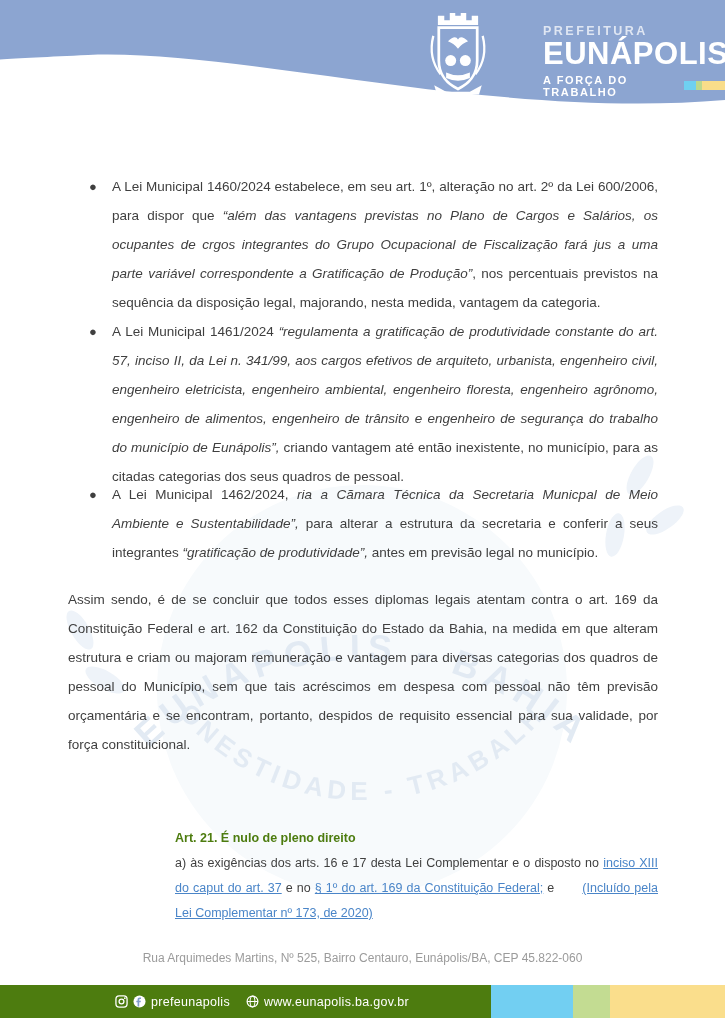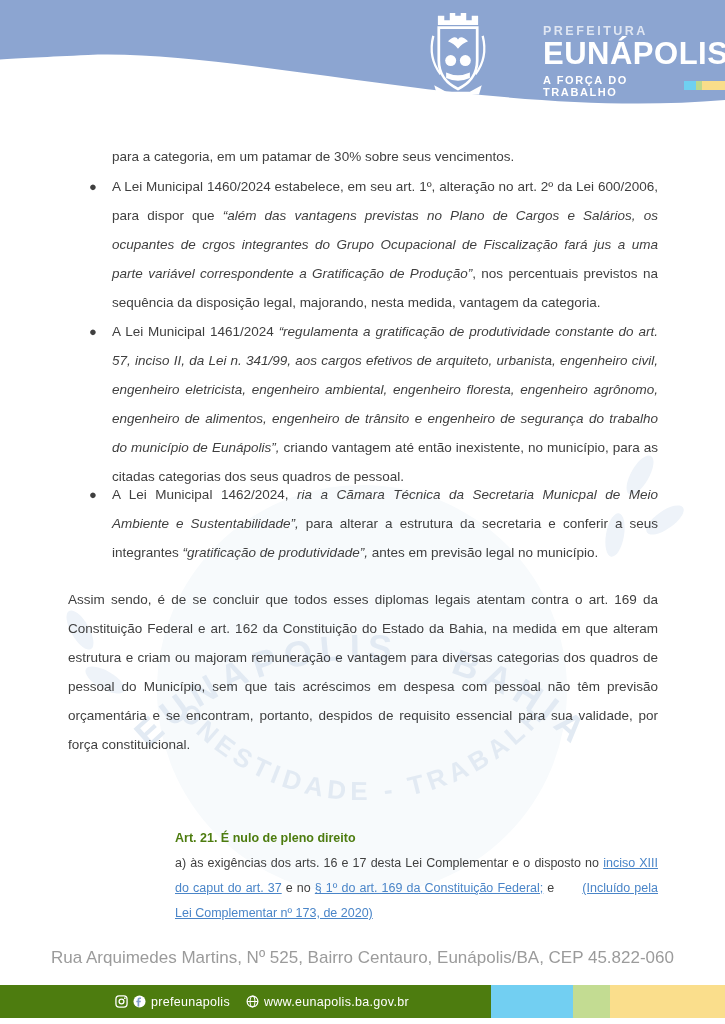--- a/index.html
+++ b/index.html
@@ -39,21 +39,21 @@
   .quote{position:absolute;left:175px;width:483px;font-size:12.5px;line-height:25px;text-align:justify;}
   .quote{top:826px;}
   .q-head{font-weight:700;color:#4d7c0f;}
   .quote p{margin:0;}
   .quote a{color:#4a85c8;text-decoration:underline;}
   .gap{display:inline-block;width:28px;}
   .q-b{text-indent:8px;}
 
   
   .address{position:absolute;top:948px;left:0;width:725px;text-align:center;
-           font-size:17px;color:#9b9b9b;line-height:20px;}
+           font-size:12px;color:#9b9b9b;line-height:20px;}
   .bar{position:absolute;top:985px;left:0;width:725px;height:33px;background:#4d7c0f;}
   .seg{position:absolute;top:0;height:33px;}
   .seg-cyan{left:491px;width:82px;background:#72cff2;}
   .seg-green{left:573px;width:37px;background:#c3dc92;}
   .seg-yellow{left:610px;width:115px;background:#fade8c;}
   .social{position:absolute;left:115px;top:0;height:33px;display:flex;align-items:center;
           color:#ffffff;font-size:12.5px;letter-spacing:.3px;}
   .social .ic{display:flex;align-items:center;margin-right:5px;}
   .social .sp{width:16px;}
 </style>
@@ -113,21 +113,20 @@
     </text>
     <g fill="#eef3f9">
       <ellipse cx="640" cy="95" rx="9" ry="22" transform="rotate(30 640 95)"></ellipse>
       <ellipse cx="665" cy="140" rx="9" ry="22" transform="rotate(55 665 140)"></ellipse>
       <ellipse cx="615" cy="155" rx="9" ry="22" transform="rotate(10 615 155)"></ellipse>
       <ellipse cx="80" cy="250" rx="9" ry="22" transform="rotate(-30 80 250)"></ellipse>
       <ellipse cx="105" cy="300" rx="9" ry="22" transform="rotate(-60 105 300)"></ellipse>
     </g>
   </svg>
 
-  <p class="blk intro">para a categoria, em um patamar de 30% sobre seus vencimentos.</p>
 
   <div class="blk bullet b1">
     <span class="dot">●</span>
     <span>A Lei Municipal 1460/2024 estabelece, em seu art. 1º, alteração no art. 2º da Lei 600/2006, para dispor que </span><span class="it">“além das vantagens previstas no Plano de Cargos e Salários, os ocupantes de crgos integrantes do Grupo Ocupacional de Fiscalização fará jus a uma parte variável correspondente a Gratificação de Produção”</span><span>, nos percentuais previstos na sequência da disposição legal, majorando, nesta medida, vantagem da categoria.</span>
   </div>
 
   <div class="blk bullet b2">
     <span class="dot">●</span>
     <span>A Lei Municipal 1461/2024 </span><span class="it">“regulamenta a gratificação de produtividade constante do art. 57, inciso II, da Lei n. 341/99, aos cargos efetivos de arquiteto, urbanista, engenheiro civil, engenheiro eletricista, engenheiro ambiental, engenheiro floresta, engenheiro agrônomo, engenheiro de alimentos, engenheiro de trânsito e engenheiro de segurança do trabalho do município de Eunápolis”,</span><span> criando vantagem até então inexistente, no município, para as citadas categorias dos seus quadros de pessoal.</span>
   </div>

